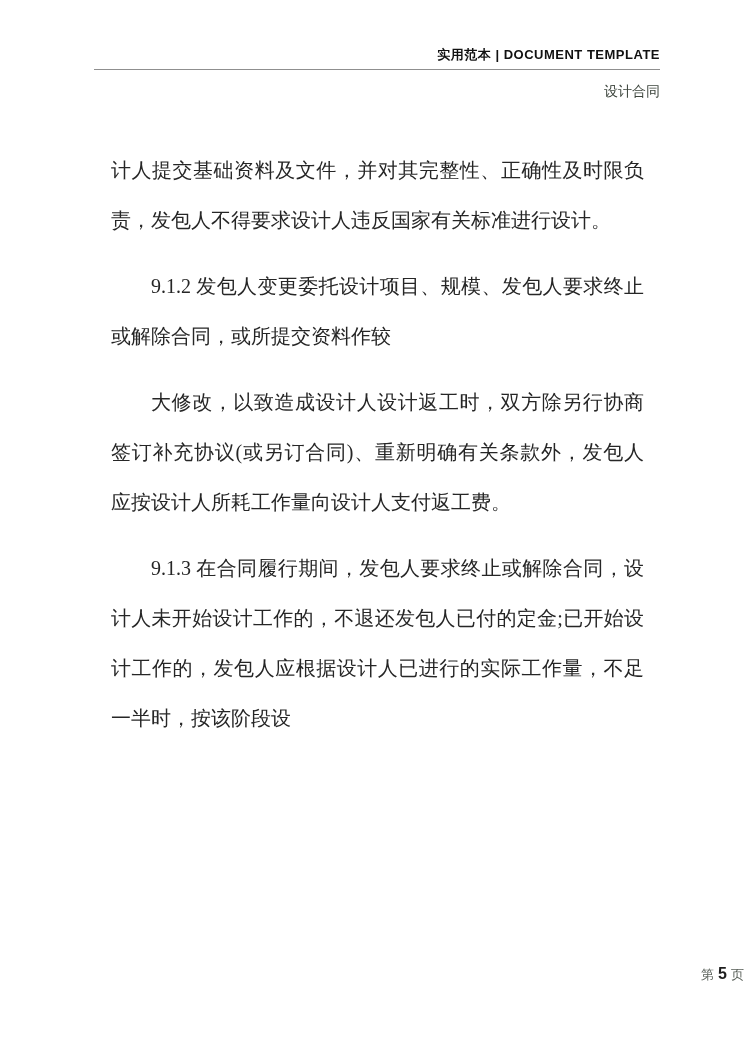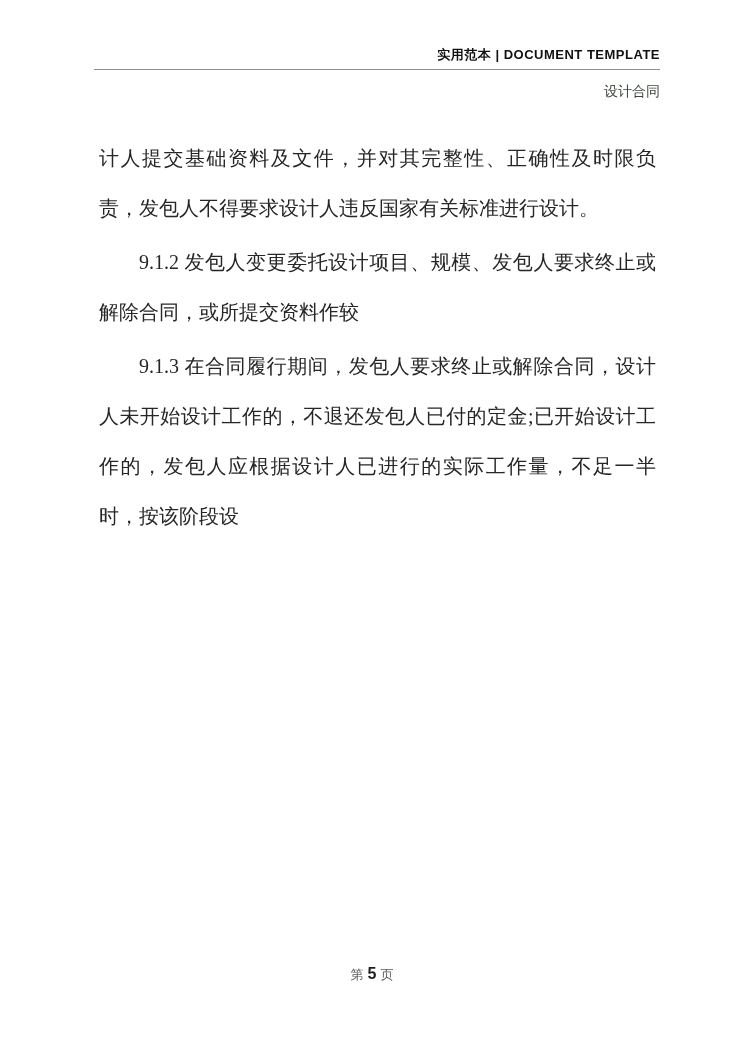--- a/index.html
+++ b/index.html
@@ -52,27 +52,27 @@
   
   .content{
     position:absolute;
     left:95px;right:84px;top:129px;
     font-size:20px;
     line-height:50px;
     color:var(--body-text);
     text-align:justify;
     text-justify:inter-ideograph;
   }
-  .content p.para{margin:4px;}
+  .content p.para{margin:16px;}
   .content p.indent{text-indent:2em;}
   
   .footer{
     position:absolute;
     left:0;right:0;top:961px;
-    text-align:center;
+    text-align:right;
     font-family:"Liberation Sans", sans-serif;
     font-size:13px;
     color:var(--footer-text);
     line-height:26px;
   }
   .footer .page-number{
     font-family:"Liberation Sans", sans-serif;
     font-weight:bold;
     font-size:16px;
     color:var(--footer-number);
@@ -86,20 +86,21 @@
 
   <div class="header">
     <div class="brand">实用范本 | DOCUMENT TEMPLATE</div>
     <hr class="header-rule">
     <div class="subtitle">设计合同</div>
   </div>
 
   <div class="content">
       <p class="para">计人提交基础资料及文件，并对其完整性、正确性及时限负责，发包人不得要求设计人违反国家有关标准进行设计。</p>
       <p class="para indent">9.1.2 发包人变更委托设计项目、规模、发包人要求终止或解除合同，或所提交资料作较</p>
+      <p class="para indent">大修改，以致造成设计人设计返工时，双方除另行协商签订补充协议(或另订合同)、重新明确有关条款外，发包人应按设计人所耗工作量向设计人支付返工费。</p>
       <p class="para indent">9.1.3 在合同履行期间，发包人要求终止或解除合同，设计人未开始设计工作的，不退还发包人已付的定金;已开始设计工作的，发包人应根据设计人已进行的实际工作量，不足一半时，按该阶段设</p>
     </div>
 
   <div class="footer">
     <span>第</span><span class="page-number">5</span><span>页</span>
   </div>
 
 </div>
 
 </body></html>

